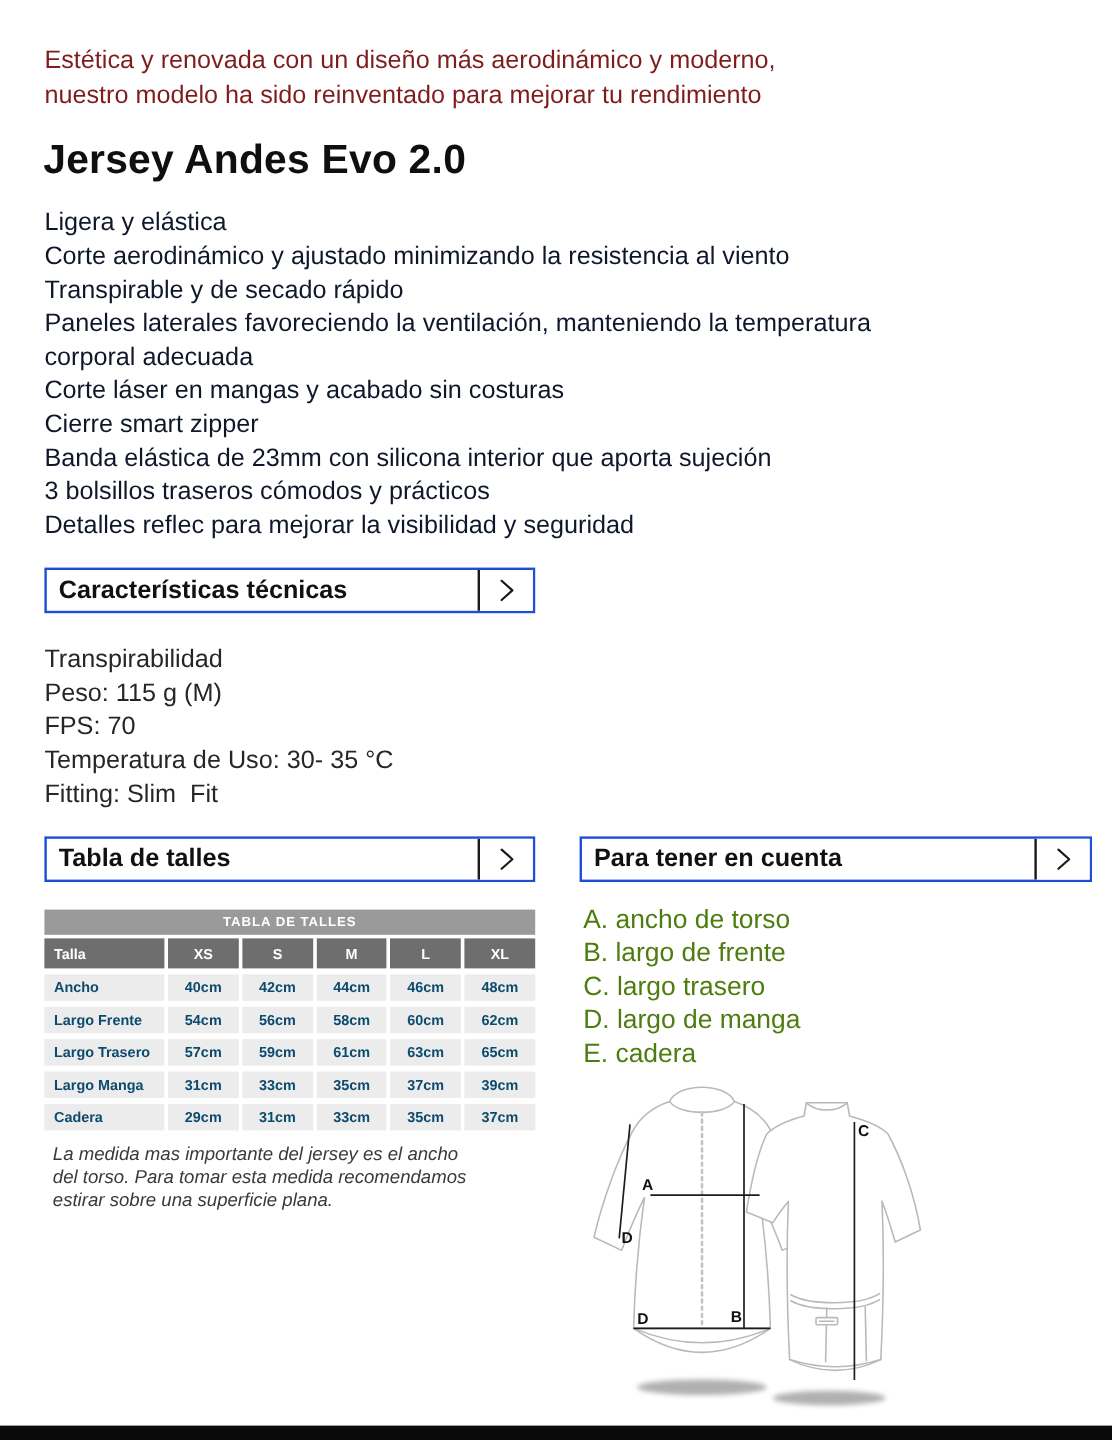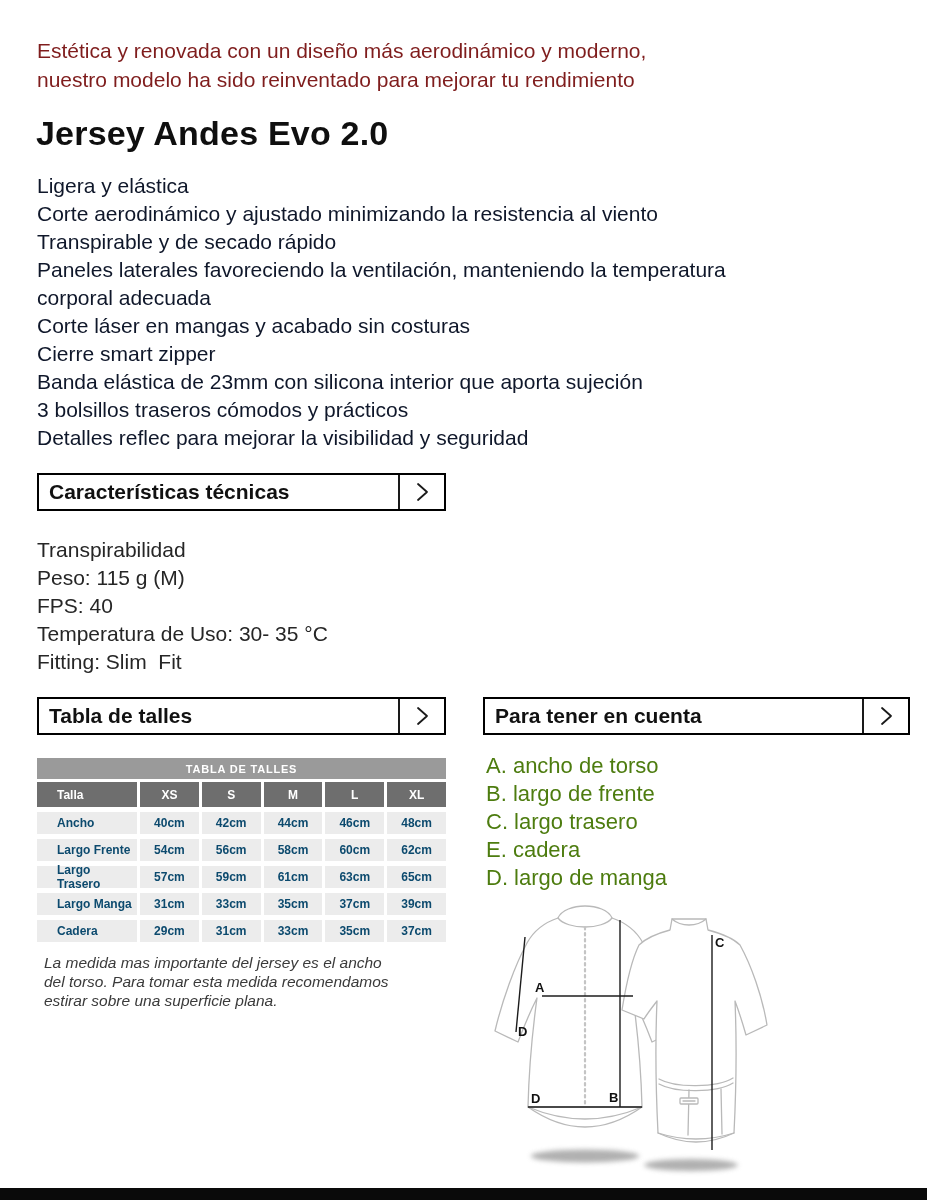--- a/index.html
+++ b/index.html
@@ -3,39 +3,39 @@
 <meta charset="utf-8">
 <style>
   html,body{margin:0;padding:0;}
   body{width:927px;height:1200px;background:#ffffff;font-family:"Liberation Sans",sans-serif;color:#1d1d1d;}
   .page{position:relative;width:927px;height:1200px;overflow:hidden;background:#fff;}
 
   .intro{position:absolute;top:36px;left:37px;font-size:21px;line-height:29px;color:#7f1d1d;}
   .title{position:absolute;top:114px;left:36px;font-size:34px;font-weight:700;letter-spacing:.2px;color:#0f0f0f;}
   .features{position:absolute;top:172px;left:37px;width:690px;font-size:21px;line-height:28px;color:#0f172a;}
 
-  .hdr-box{position:absolute;height:38px;border:2px solid #000000;background:#fff;display:flex;align-items:stretch;box-sizing:border-box;}
+  .hdr-box{position:absolute;height:38px;border:2px solid #1d4ed8;background:#fff;display:flex;align-items:stretch;box-sizing:border-box;}
   .hdr-box .lbl{flex:1;display:flex;align-items:center;padding:0 10px;font-size:21px;font-weight:700;color:#111;white-space:nowrap;}
   .hdr-box .chev{width:44px;border-left:2px solid #1a1a1a;display:flex;align-items:center;justify-content:center;background:#fff;cursor:pointer;}
   #box-tech{top:473px;left:37px;width:409px;}
   #box-sizes{top:697px;left:37px;width:409px;}
   #box-notes{top:697px;left:483px;width:427px;}
 
   .specs{position:absolute;top:536px;left:37px;font-size:21px;line-height:28px;color:#262626;}
   .specs div{white-space:pre-wrap;}
 
   .size-table{position:absolute;top:758px;left:37px;width:409px;}
   .st-title{height:21px;background:#9a9a9a;color:#fff;font-size:11px;font-weight:700;letter-spacing:.8px;display:flex;align-items:center;justify-content:center;}
   .st-row{display:grid;grid-template-columns:100px repeat(5,1fr);column-gap:3px;}
   .st-row.head{margin-top:3px;}
   .st-row.data{margin-top:5px;}
   .st-cell{display:flex;align-items:center;justify-content:center;font-size:12px;font-weight:700;}
   .st-row.head .st-cell{background:#6e6e6e;color:#fff;height:25px;}
   .st-row.data .st-cell{background:#ececec;color:#0c4a6e;height:22px;}
-  .st-cell.lbl{justify-content:flex-start;padding-left:20px;}
+  .st-cell.lbl{justify-content:flex-start;padding-left:8px;}
 
   .size-note{position:absolute;top:953px;left:44px;width:352px;font-size:15.5px;font-style:italic;line-height:19px;color:#3a3a3a;}
 
   .measure-list{position:absolute;top:752px;left:486px;font-size:22px;line-height:28px;color:#4d7c0f;}
 
   .diagram{position:absolute;top:895px;left:483px;}
 
   .footer-bar{position:absolute;left:0;bottom:0;width:927px;height:12px;background:#0a0a0a;}
 </style>
 </head>
@@ -70,21 +70,21 @@
       <svg width="15" height="22" viewBox="0 0 15 22">
           <path d="M3 3 L12 11 L3 19" fill="none" stroke="#1a1a1a" stroke-width="1.8" stroke-linecap="round" stroke-linejoin="round"></path>
         </svg>
     </div>
   </div>
 
   <div class="specs">
 
   <div>Transpirabilidad</div>
       <div>Peso: 115 g (M)</div>
-      <div>FPS: 40</div>
+      <div>FPS: 70</div>
       <div>Temperatura de Uso: 30- 35 °C</div>
       <div>Fitting: Slim  Fit</div>
     </div>
 
   <div class="hdr-box" id="box-sizes">
     <div class="lbl">Tabla de talles</div>
     <div class="chev">
       <svg width="15" height="22" viewBox="0 0 15 22">
           <path d="M3 3 L12 11 L3 19" fill="none" stroke="#1a1a1a" stroke-width="1.8" stroke-linecap="round" stroke-linejoin="round"></path>
         </svg>
@@ -159,22 +159,22 @@
           <path d="M3 3 L12 11 L3 19" fill="none" stroke="#1a1a1a" stroke-width="1.8" stroke-linecap="round" stroke-linejoin="round"></path>
         </svg>
     </div>
   </div>
 
   <div class="measure-list">
 
   <div>A. ancho de torso</div>
       <div>B. largo de frente</div>
       <div>C. largo trasero</div>
+      <div>D. largo de manga</div>
       <div>E. cadera</div>
-      <div>D. largo de manga</div>
     </div>
 
   <div class="diagram">
     <svg width="440" height="285" viewBox="0 0 440 285">
       <defs>
         <filter id="soft" x="-60%" y="-60%" width="220%" height="220%">
             <feGaussianBlur stdDeviation="2.4"></feGaussianBlur>
           </filter>
       </defs>
 

